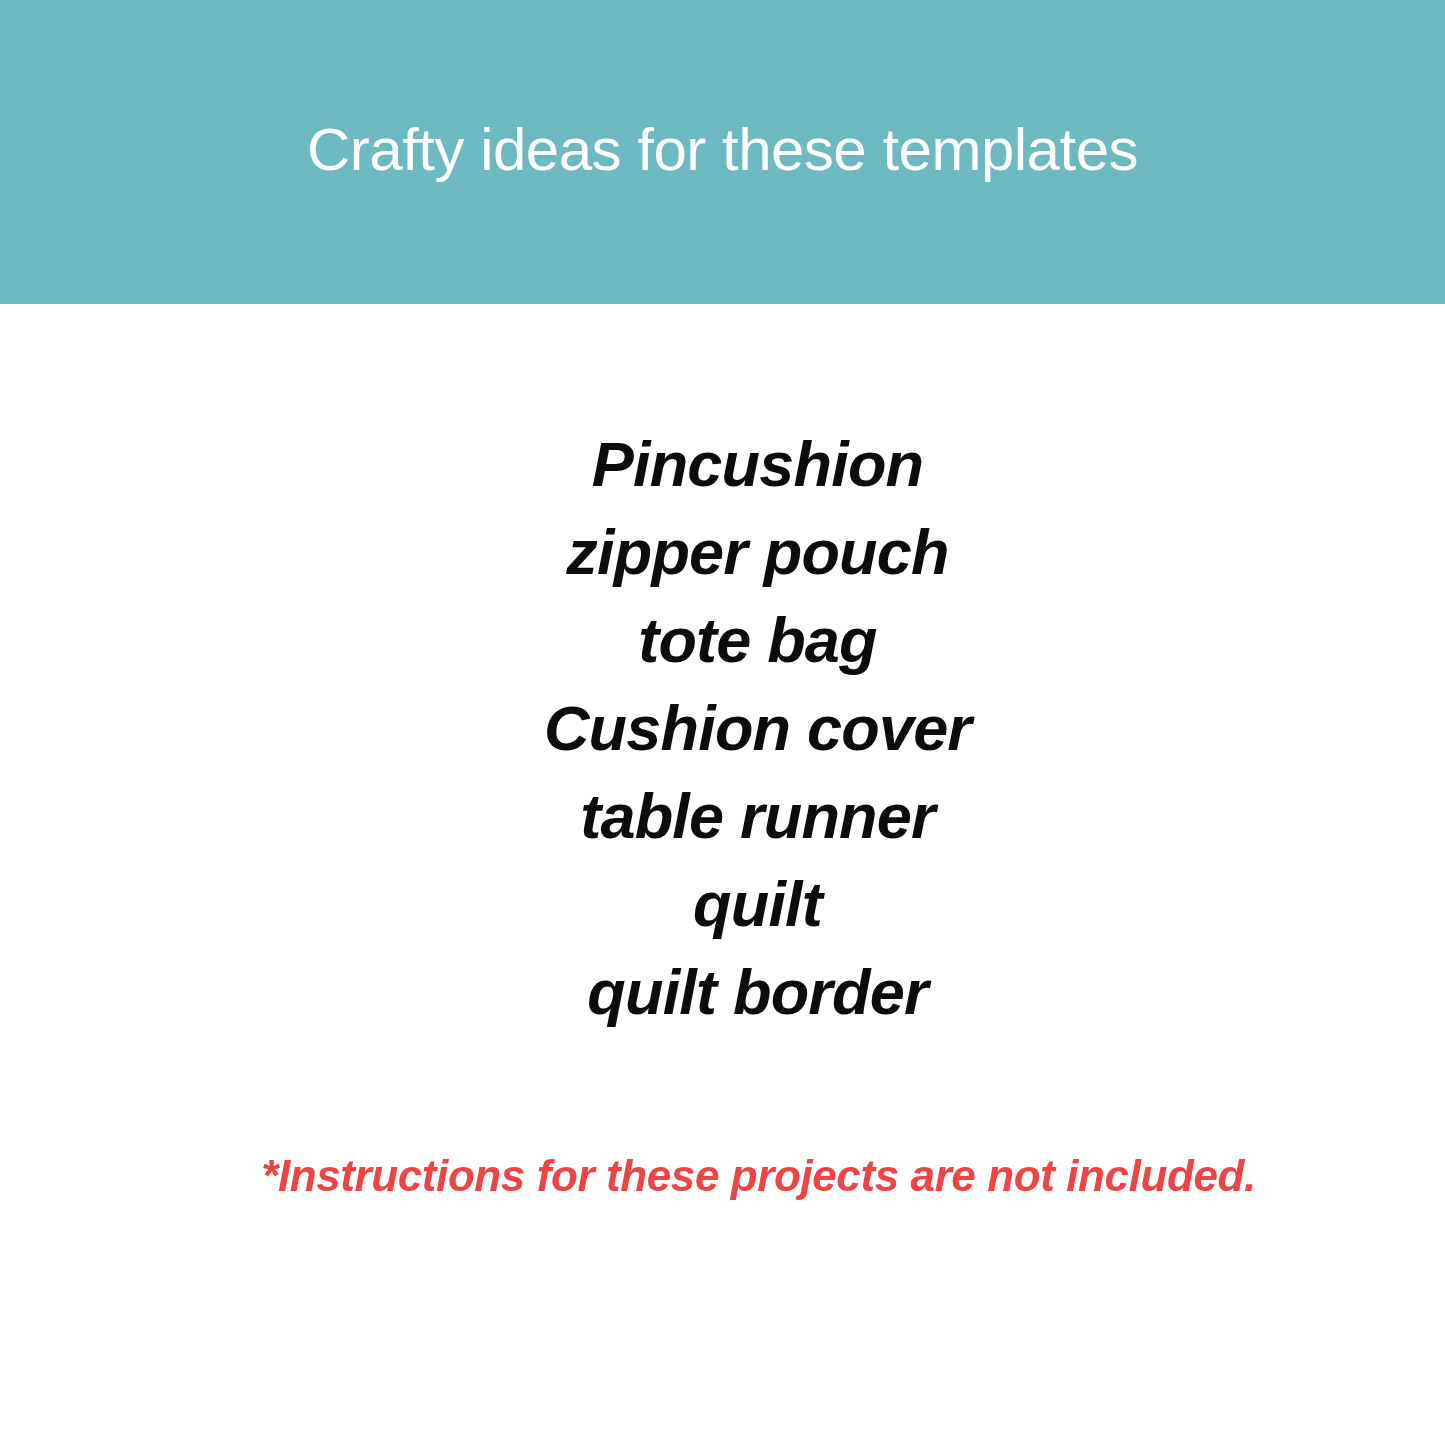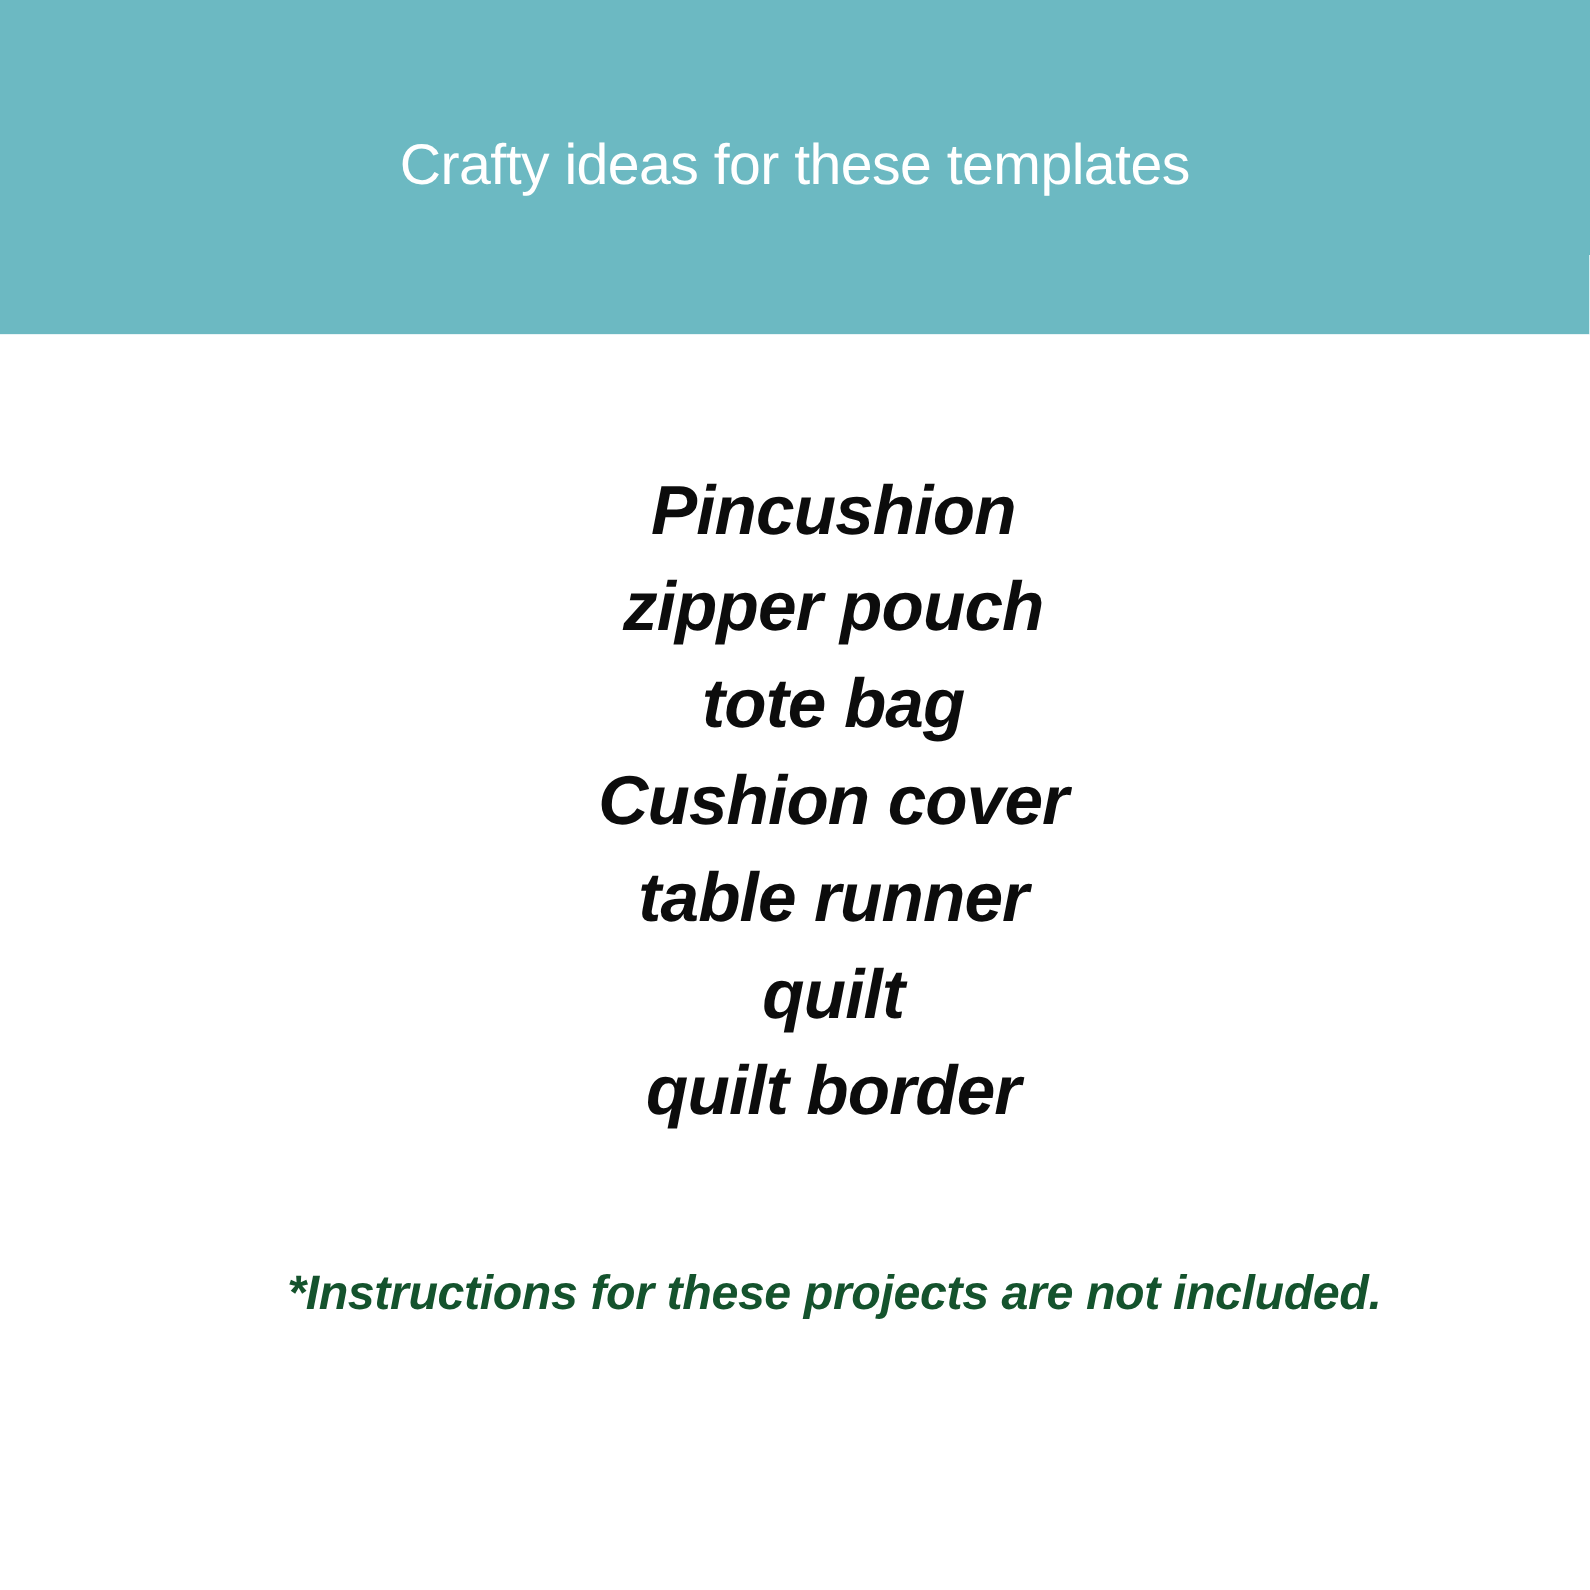--- a/index.html
+++ b/index.html
@@ -31,21 +31,21 @@
     height: 304px;
     background: #6cb9c2;
     display: flex;
     align-items: center;
     justify-content: center;
   }
 
   .header-title {
     color: #ffffff;
     font-family: "Liberation Sans", sans-serif;
-    font-size: 52px;
+    font-size: 60px;
     font-weight: 400;
     letter-spacing: -0.5px;
     line-height: 1;
     text-align: center;
     white-space: nowrap;
     margin: 0;
     position: relative;
     top: -2px;
   }
 
@@ -84,21 +84,21 @@
     position: relative;
     left: 35px;
   }
 
   .footnote {
     position: absolute;
     left: 0;
     top: 848px;
     width: 1445px;
     text-align: center;
-    color: #14532d;
+    color: #ef4444;
     font-family: "Liberation Sans", sans-serif;
     font-size: 44px;
     font-weight: 700;
     line-height: 1.1;
     letter-spacing: -0.4px;
     white-space: nowrap;
     margin: 0;
     position: absolute;
   }
   .footnote-inner {

